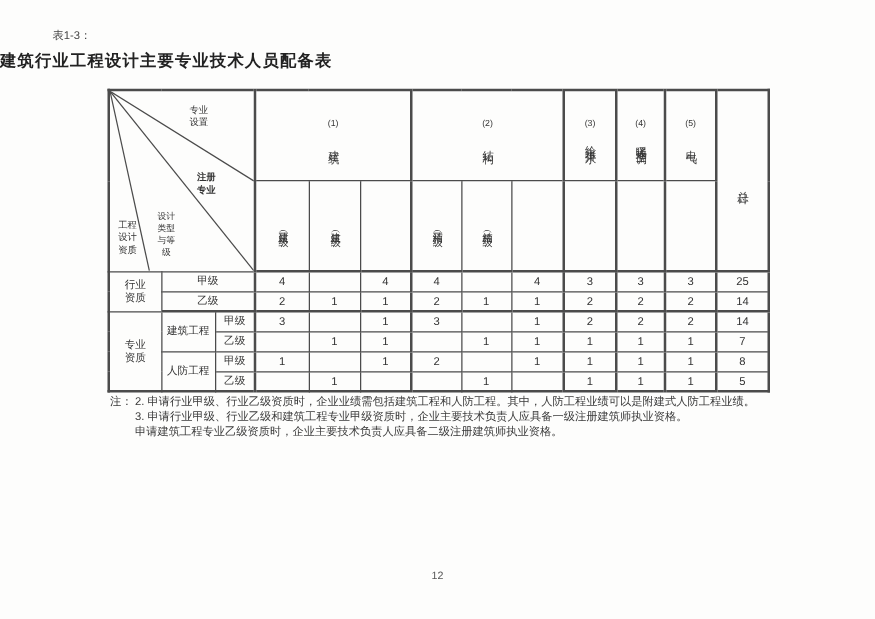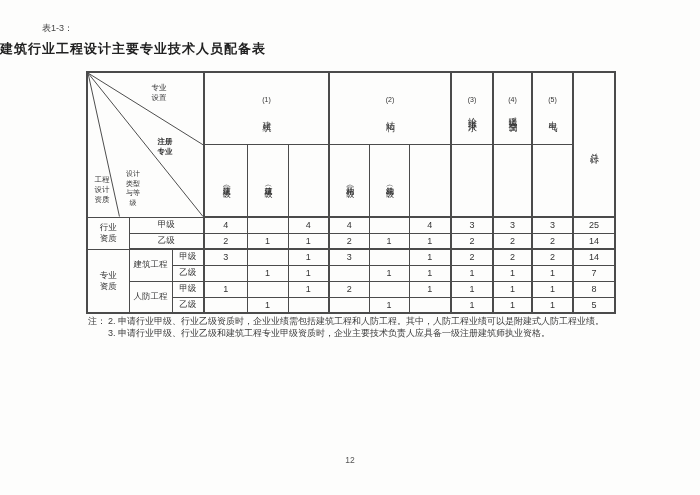--- a/index.html
+++ b/index.html
@@ -204,16 +204,17 @@
     <td class="val">5</td>
   </tr>
 </tbody>
   </table>
 
 <div class="notes">
   <div class="notes-label">注：</div>
   <div>
     <div class="note-line">2. 申请行业甲级、行业乙级资质时，企业业绩需包括建筑工程和人防工程。其中，人防工程业绩可以是附建式人防工程业绩。</div>
     <div class="note-line">3. 申请行业甲级、行业乙级和建筑工程专业甲级资质时，企业主要技术负责人应具备一级注册建筑师执业资格。</div>
+    <div class="note-line">申请建筑工程专业乙级资质时，企业主要技术负责人应具备二级注册建筑师执业资格。</div>
   </div>
 </div>
 
 <div class="pagenum">12</div>
 
 </body></html>

